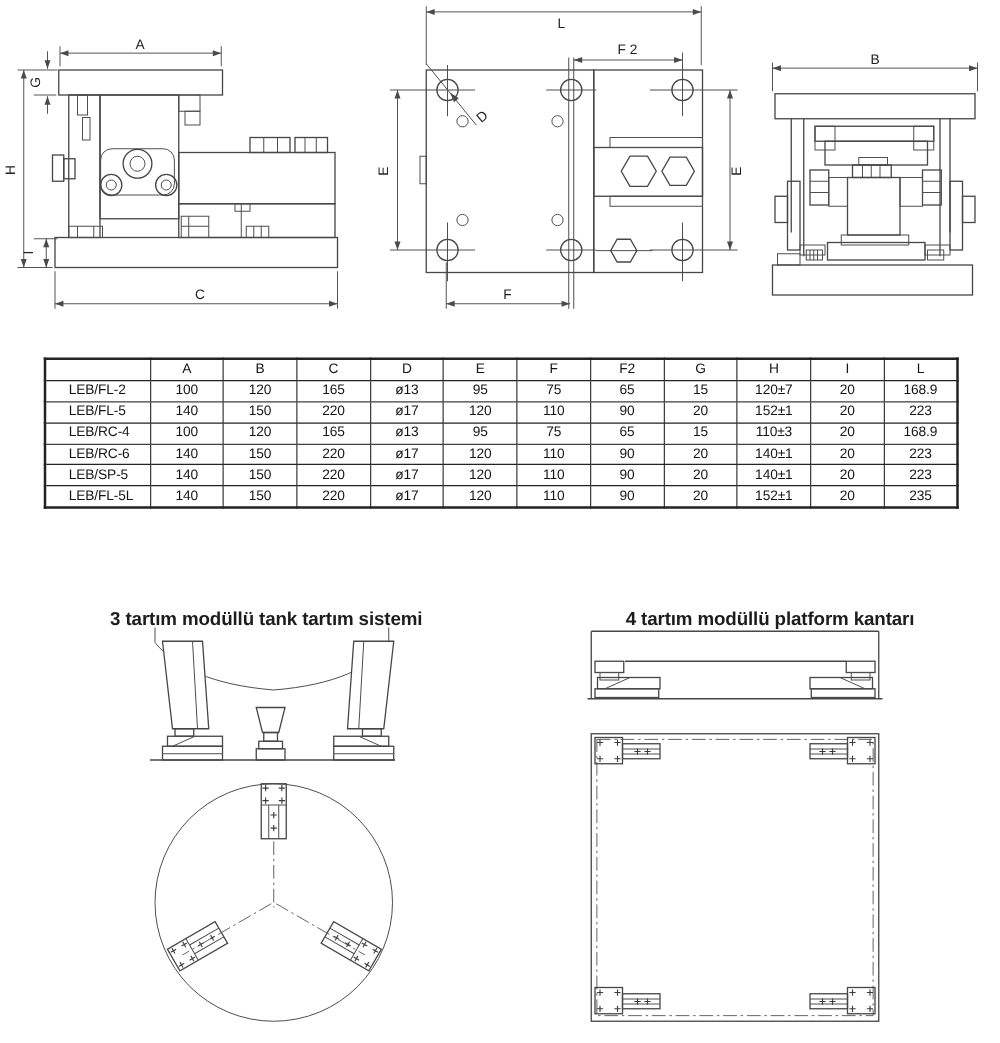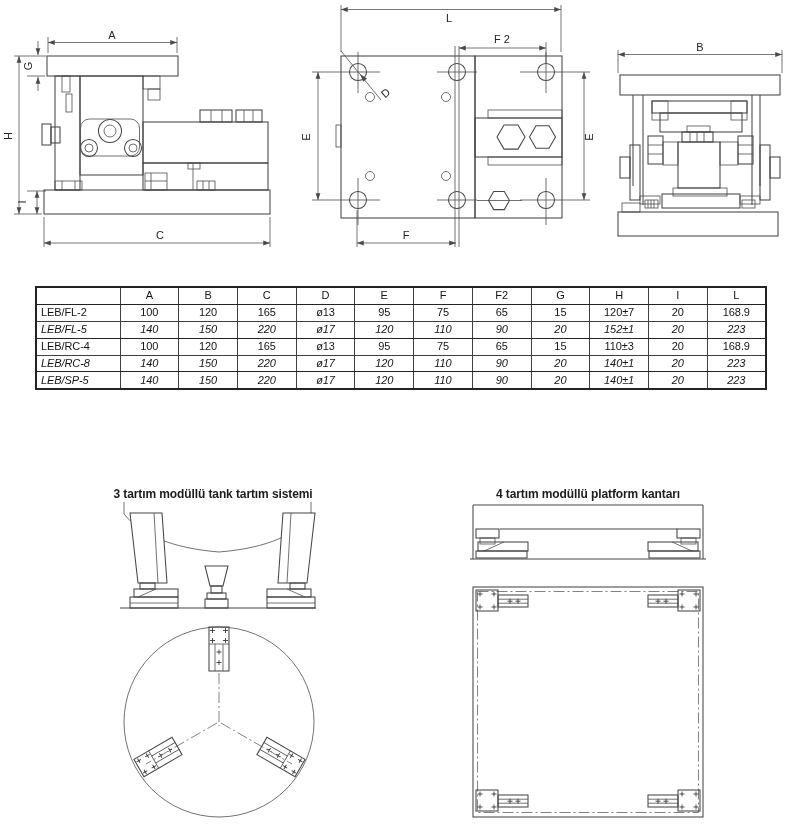--- a/index.html
+++ b/index.html
@@ -8,25 +8,25 @@
   svg .s{stroke:#474747;fill:none;stroke-width:1.05;}
   svg .thin{stroke:#4e4e4e;fill:none;stroke-width:.8;}
   svg .dim{stroke:#4a4a4a;fill:none;stroke-width:.75;}
   svg .cl{stroke:#5a5a5a;fill:none;stroke-width:.75;stroke-dasharray:11 3 2 3;}
   svg .plus{stroke:#3c3c3c;fill:none;stroke-width:.9;}
   svg .wfill{fill:#ffffff;stroke:#474747;stroke-width:1.05;}
   svg text{fill:#242424;font-family:"Liberation Sans",sans-serif;font-size:11px;}
   #dim-table{position:absolute;left:35px;top:286px;width:732px;border-collapse:collapse;table-layout:fixed;background:#fff;border:2px solid #232323;}
   #dim-table th,#dim-table td{border:1px solid #3f3f3f;font-family:"Liberation Sans",sans-serif;font-size:11px;color:#151515;text-align:center;height:15.9px;padding:0;font-weight:400;letter-spacing:-.1px;line-height:1;}
   #dim-table thead th{border-bottom:1.8px solid #232323;}
-  #dim-table tr.gend td{border-bottom:1.8px solid #232323;font-style:italic;}
-  #dim-table td.model{text-align:left;padding-left:4px;}
-  .diagram-title{position:absolute;text-align:center;font-size:12px;font-weight:bold;color:#1c1c1c;letter-spacing:-.1px;}
+  #dim-table tr.gend td{border-bottom:1.8px solid #232323;}
+  #dim-table td.model{text-align:left;padding-left:18px;}
+  .diagram-title{position:absolute;text-align:center;font-size:15px;font-weight:bold;color:#1c1c1c;letter-spacing:-.1px;}
   #tank-title{left:73px;top:487px;width:280px;}
-  #platform-title{left:448px;top:487px;width:280px;}
+  #platform-title{left:476px;top:487px;width:280px;}
 </style>
 </head>
 <body>
 
 <div class="page">
 
   <svg style="top:0" width="800" height="268" viewBox="0 0 800 268">
     <defs>
       <marker id="arr" viewBox="0 0 10 8" refX="9.5" refY="4" markerWidth="10" markerHeight="8" orient="auto-start-reverse">
         <path d="M0.5,0.8 L9.5,4 L0.5,7.2 Z" fill="#4a4a4a"></path>
@@ -273,21 +273,21 @@
           <td>ø13</td>
           <td>95</td>
           <td>75</td>
           <td>65</td>
           <td>15</td>
           <td>110±3</td>
           <td>20</td>
           <td>168.9</td>
         </tr>
         <tr class="gend">
-          <td class="model">LEB/RC-8</td>
+          <td class="model">LEB/RC-6</td>
           <td>140</td>
           <td>150</td>
           <td>220</td>
           <td>ø17</td>
           <td>120</td>
           <td>110</td>
           <td>90</td>
           <td>20</td>
           <td>140±1</td>
           <td>20</td>
@@ -299,20 +299,34 @@
           <td>150</td>
           <td>220</td>
           <td>ø17</td>
           <td>120</td>
           <td>110</td>
           <td>90</td>
           <td>20</td>
           <td>140±1</td>
           <td>20</td>
           <td>223</td>
+        </tr>
+        <tr class="gend">
+          <td class="model">LEB/FL-5L</td>
+          <td>140</td>
+          <td>150</td>
+          <td>220</td>
+          <td>ø17</td>
+          <td>120</td>
+          <td>110</td>
+          <td>90</td>
+          <td>20</td>
+          <td>152±1</td>
+          <td>20</td>
+          <td>235</td>
         </tr>
       </tbody>
     </table>
 
   <div class="diagram-title" id="tank-title">3 tartım modüllü tank tartım sistemi</div>
   <div class="diagram-title" id="platform-title">4 tartım modüllü platform kantarı</div>
 
   <svg style="top:480px" width="800" height="354" viewBox="0 480 800 354">
     <defs>
       <g id="tmod">

